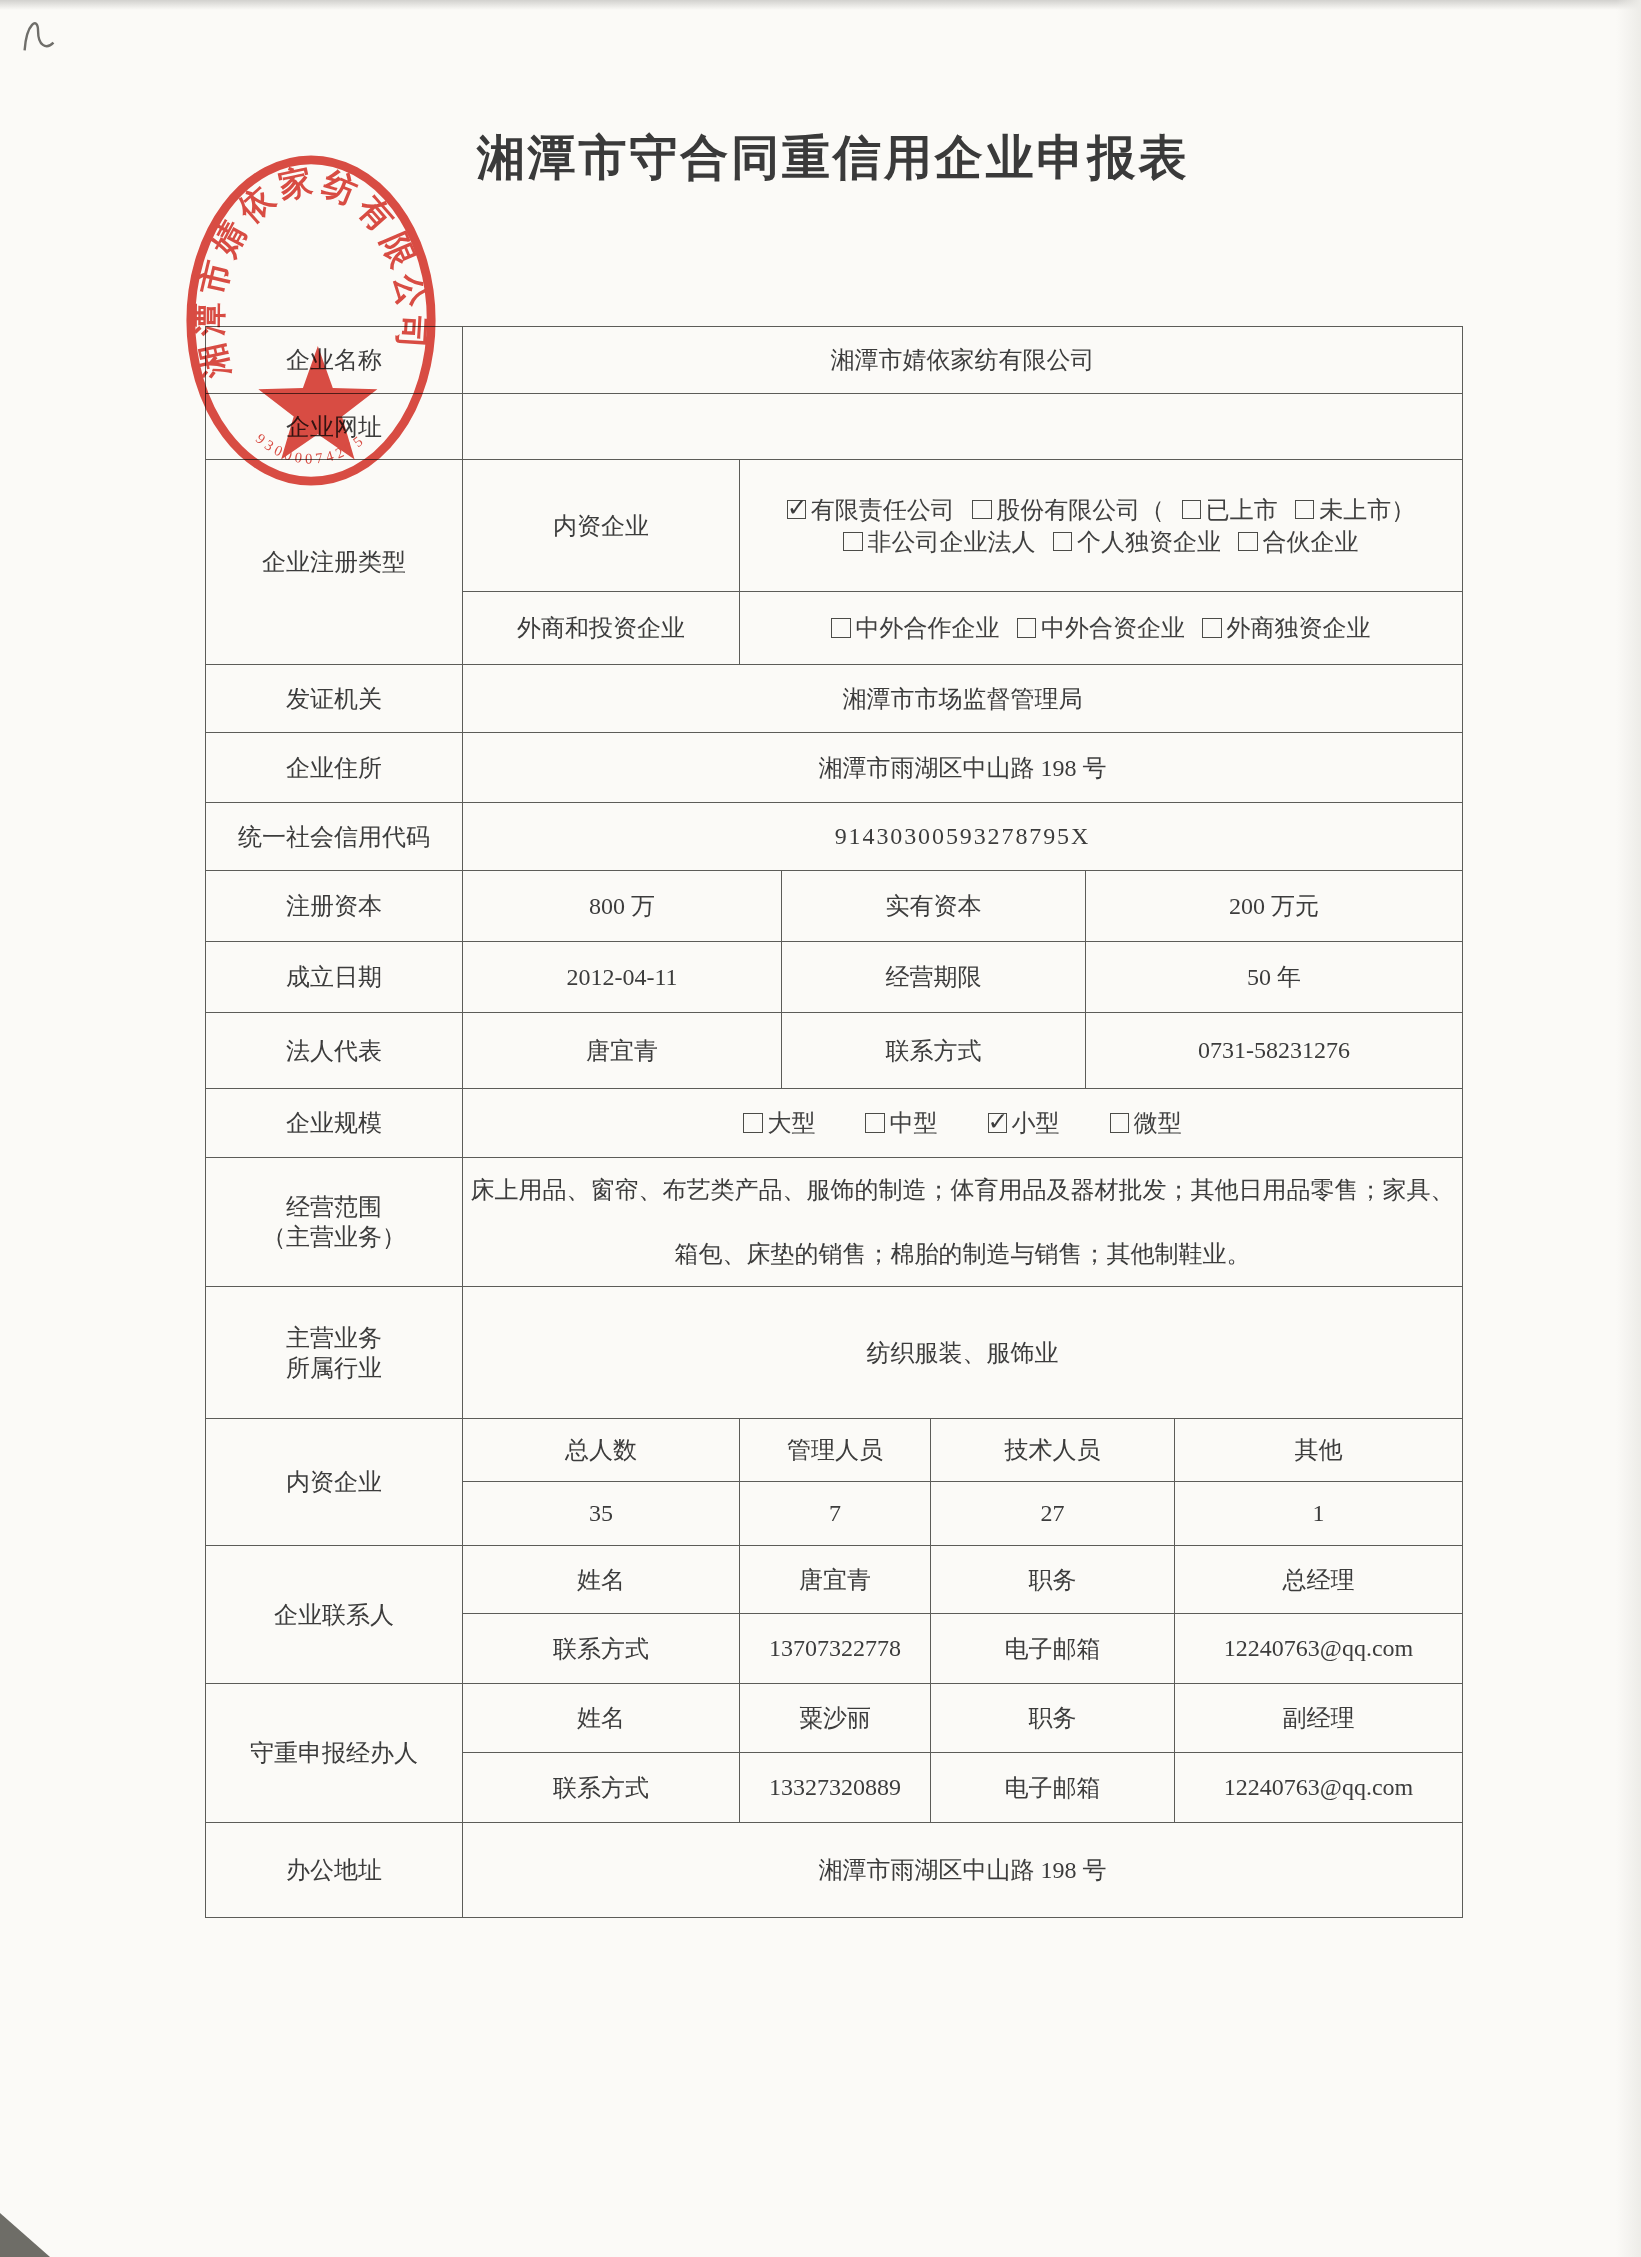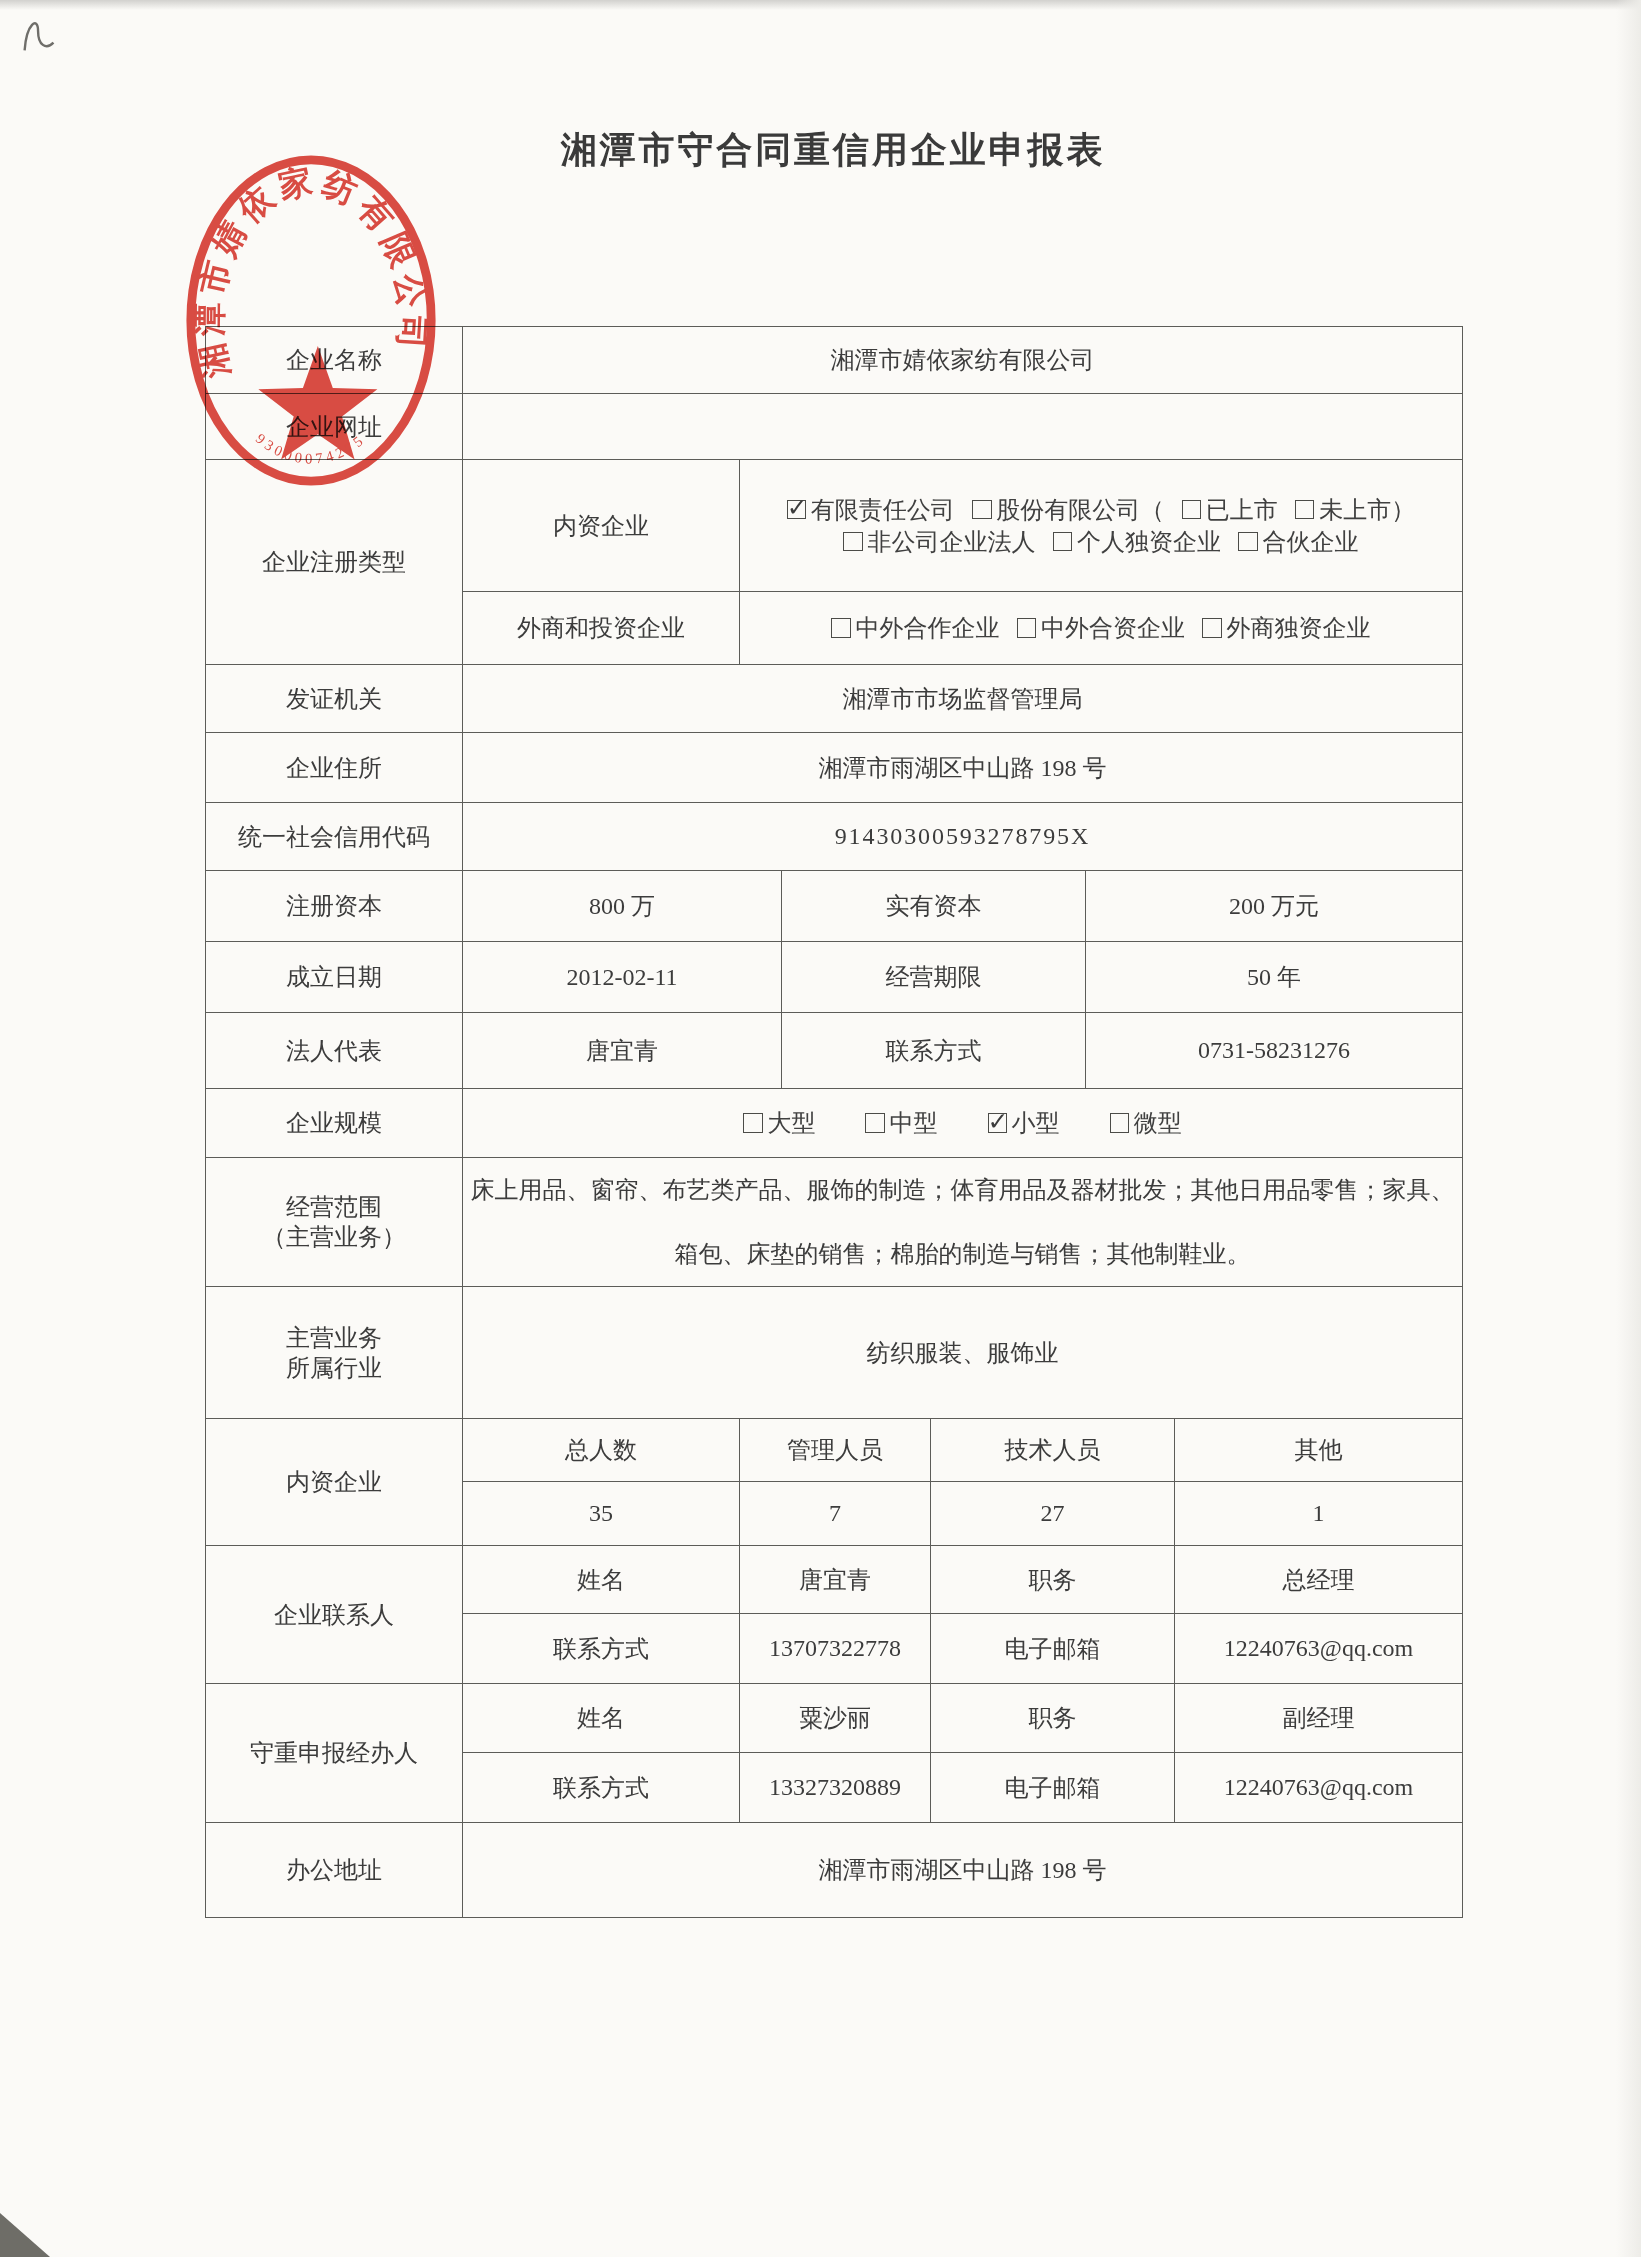--- a/index.html
+++ b/index.html
@@ -15,21 +15,21 @@
     background:linear-gradient(#d2d1ce,rgba(210,209,206,0));}
   .edge-right{position:absolute;top:0;right:0;bottom:0;width:25px;
     background:linear-gradient(to left,#edece8,rgba(237,236,232,0));}
   .artifact-topleft{position:absolute;left:15.4px;top:7.7px;width:50px;height:54px;}
   .corner-wedge{position:absolute;left:0;bottom:0;width:0;height:0;
     border-bottom:44px solid #55534e;border-right:50px solid transparent;opacity:.85;}
 
   .title{
     position:absolute;top:126px;left:205px;width:1256px;
     text-align:center;font-family:"Liberation Sans","DejaVu Sans",sans-serif;
-    font-weight:700;font-size:36px;color:#3a3a3a;letter-spacing:2.9px;
+    font-weight:700;font-size:48px;color:#3a3a3a;letter-spacing:2.9px;
   }
 
   table.form{
     position:absolute;left:205px;top:326px;width:1256px;
     border-collapse:collapse;table-layout:fixed;color:#3c3c3c;
   }
   table.form td{
     border:1px solid #5c5c58;text-align:center;vertical-align:middle;
     font-size:24px;padding:0 3.9px;overflow:hidden;
   }
@@ -169,21 +169,21 @@
 
     <tr style="height:71px">
       <td>注册资本</td>
       <td colspan="3">800 万</td>
       <td colspan="2">实有资本</td>
       <td colspan="2">200 万元</td>
     </tr>
 
     <tr style="height:71px">
       <td>成立日期</td>
-      <td colspan="3">2012-02-11</td>
+      <td colspan="3">2012-04-11</td>
       <td colspan="2">经营期限</td>
       <td colspan="2">50 年</td>
     </tr>
 
     <tr style="height:76px">
       <td>法人代表</td>
       <td colspan="3">唐宜青</td>
       <td colspan="2">联系方式</td>
       <td colspan="2">0731-58231276</td>
     </tr>

